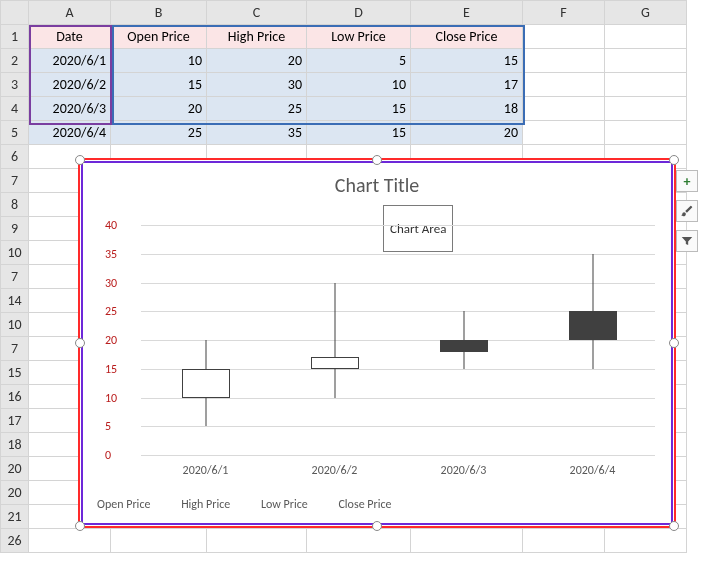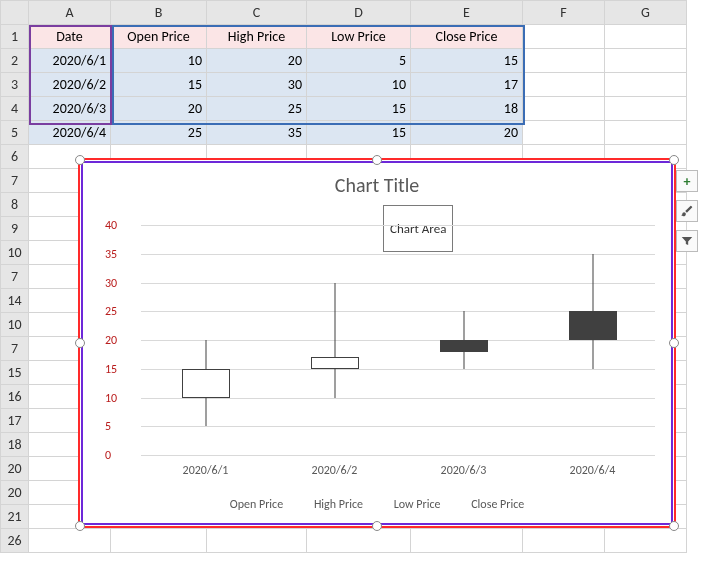--- a/index.html
+++ b/index.html
@@ -126,21 +126,20 @@
     position: absolute;
     bottom: -24px;
     transform: translateX(-50%);
     font-size: 12px;
     color: #595959;
     white-space: nowrap;
   }
   .legend {
     position: absolute;
     left: 0; right: 0; bottom: 12px;
-    text-align: center;
     font-size: 12px;
     color: #595959;
   }
   .legend span { margin: 0 14px; }
 
   
   .wick {
     position: absolute;
     width: 1px;
     background: #404040;

